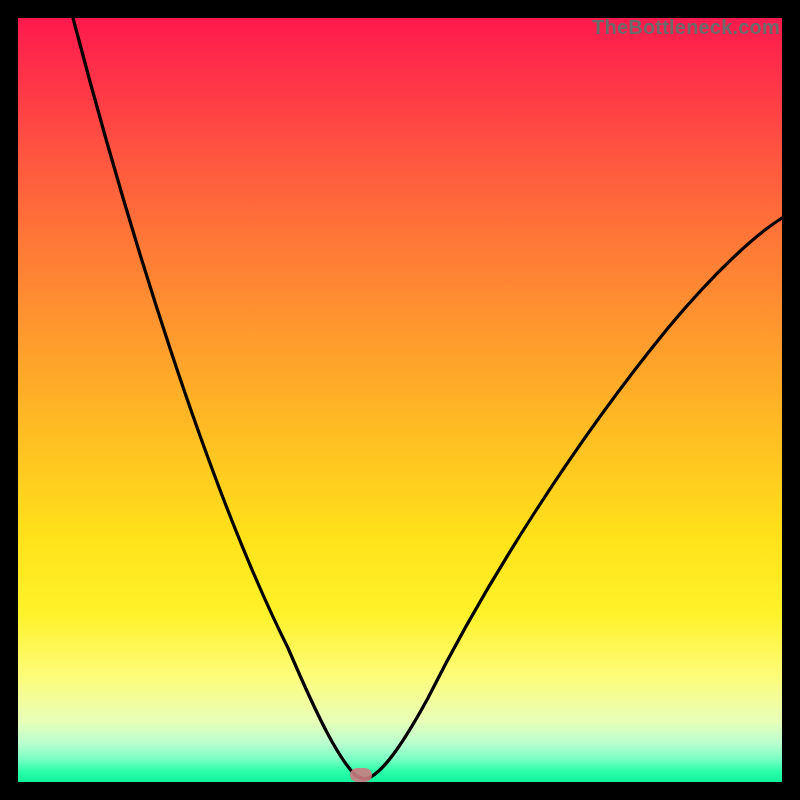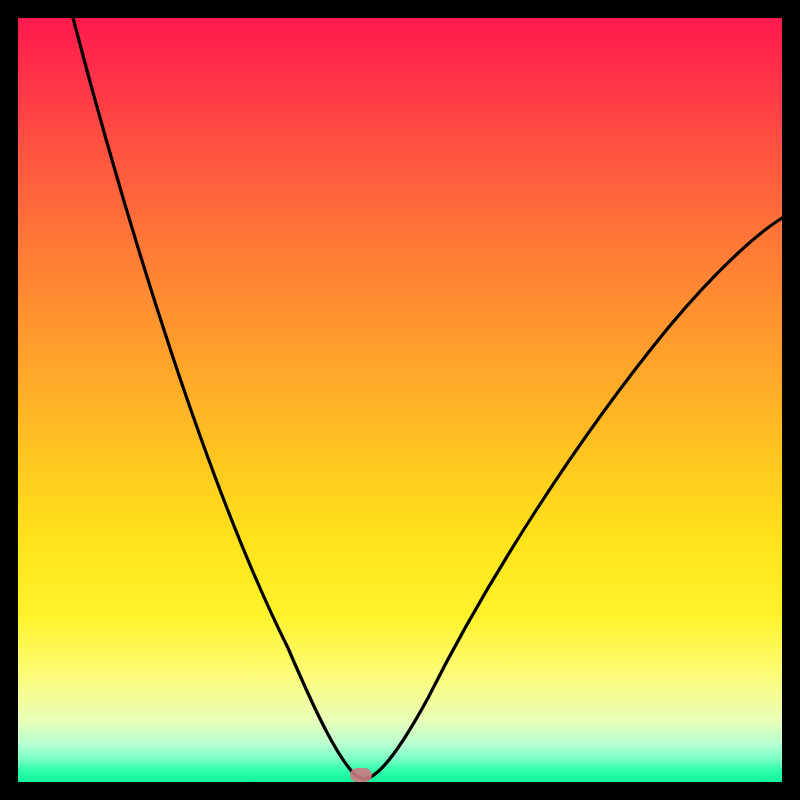--- a/index.html
+++ b/index.html
@@ -65,20 +65,21 @@
     border-radius: 8px;
     background: #cc7a7f;
     opacity: 0.9;
   }
 </style>
 </head>
 <body>
 
 <div class="frame">
   <div class="plot-area">
+    <div class="watermark">TheBottleneck.com</div>
 
     <svg class="curve" viewBox="0 0 764 764" preserveAspectRatio="none">
       <path d="M 55 0
                C 110 210, 190 470, 270 630
                C 300 700, 320 740, 338 758
                L 346 761
                C 360 760, 380 735, 410 680
                C 470 560, 560 420, 650 310
                C 700 250, 740 215, 764 200" fill="none" stroke="#000" stroke-width="3.2" stroke-linecap="round" stroke-linejoin="round"></path>
     </svg>

